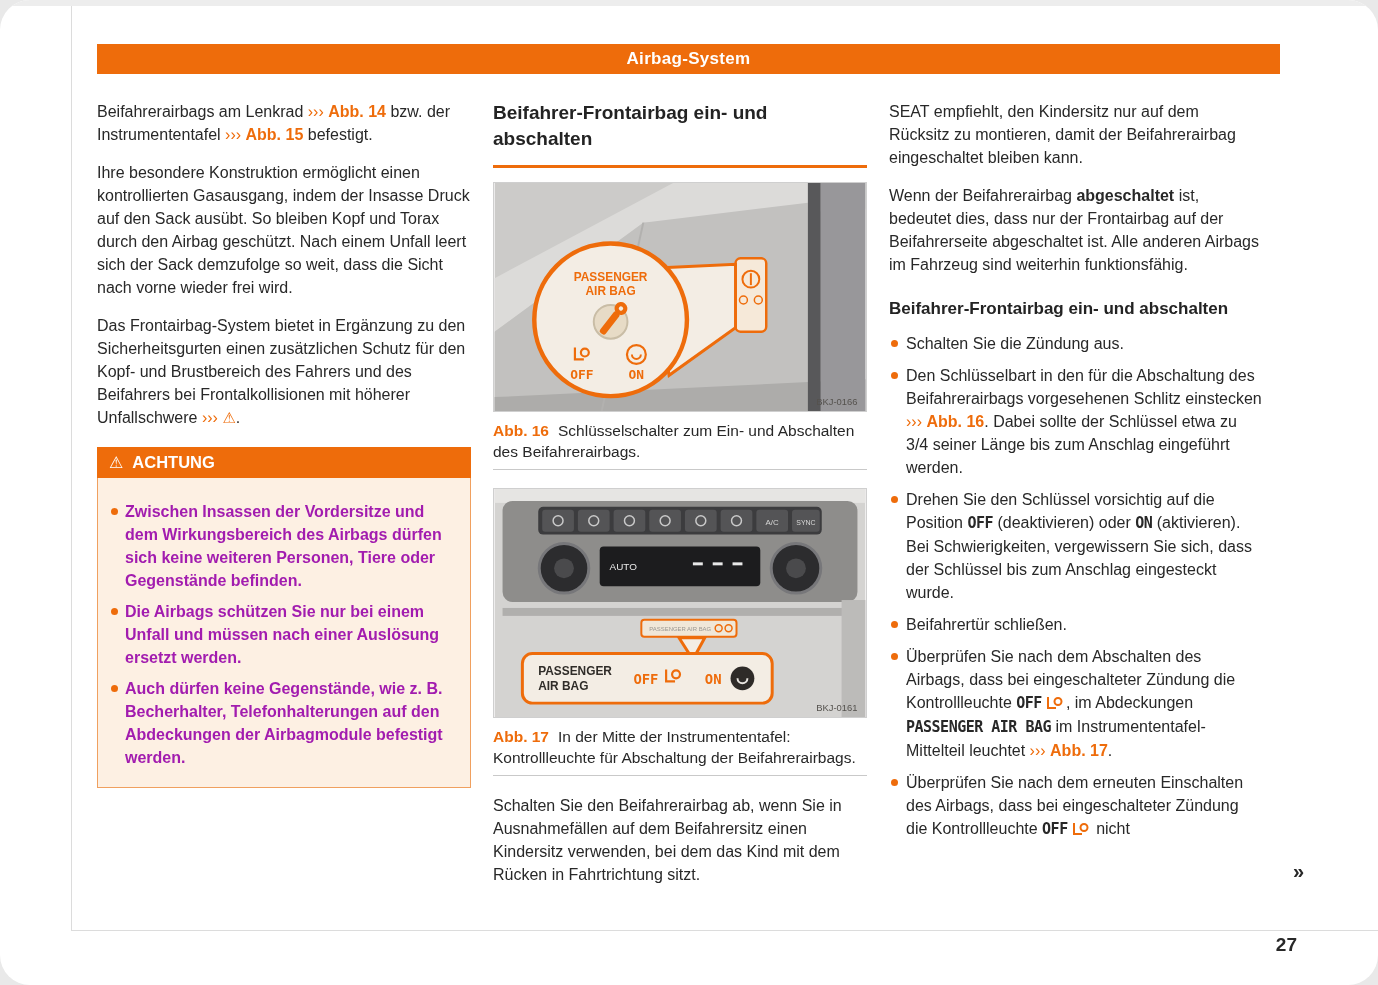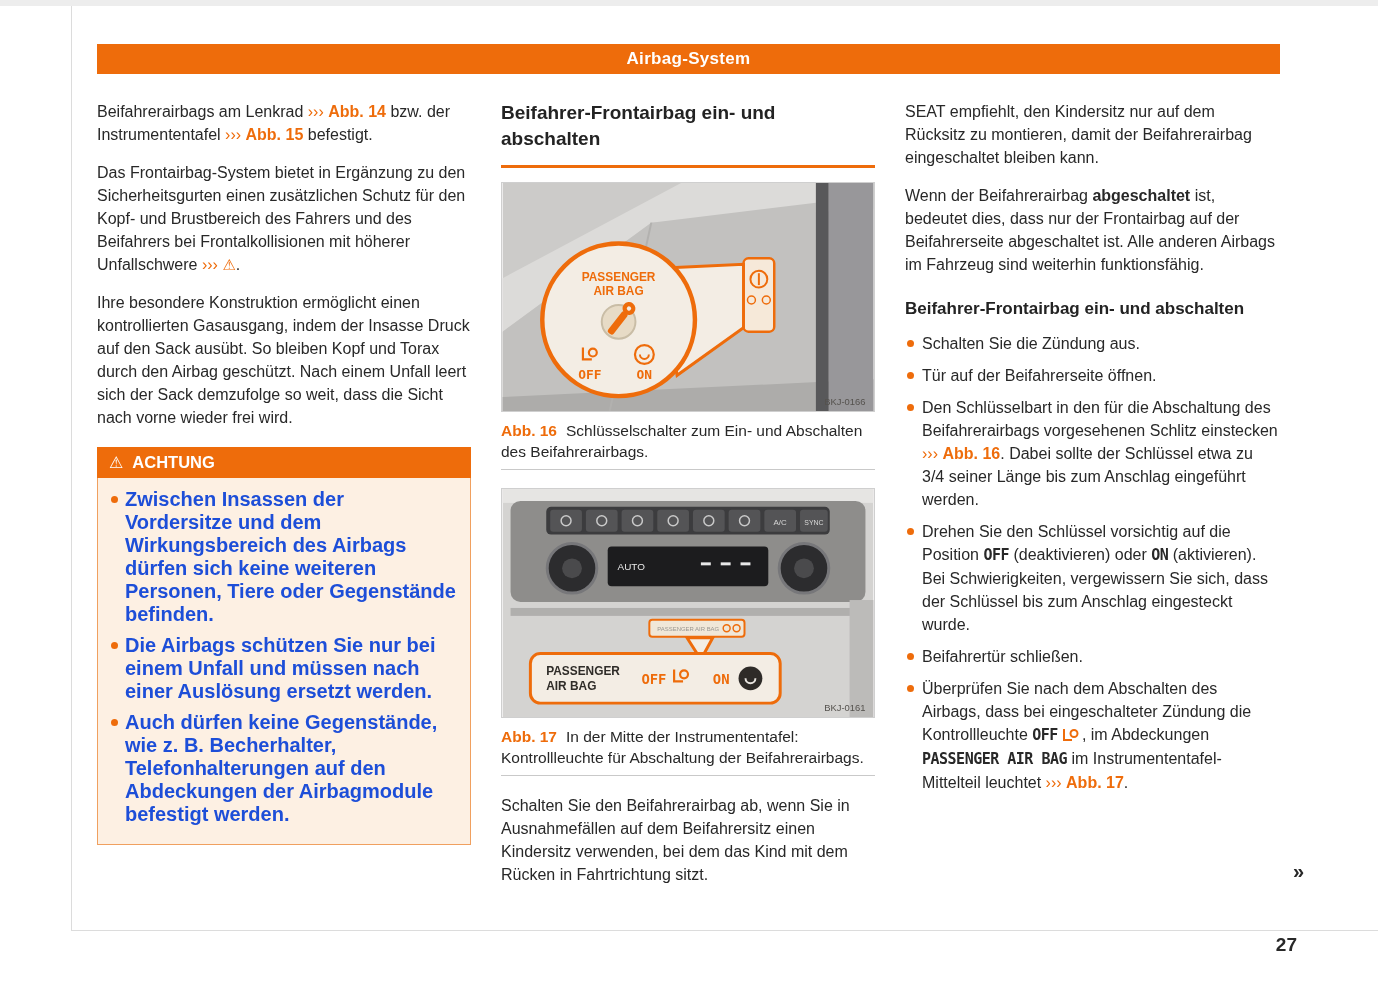--- a/index.html
+++ b/index.html
@@ -1,42 +1,42 @@
 <!DOCTYPE html>
 <html><head>
 <meta charset="utf-8">
 <style>
   *{box-sizing:border-box;margin:0;padding:0}
   html,body{background:#e9e9e9}
   .canvas{position:relative;width:1378px;height:985px;background:#fff;overflow:hidden;
-          font-family:"Liberation Sans",sans-serif;color:#282828;}
+          font-family:"Liberation Sans",sans-serif;color:#282828;border-radius:30px;}
   .edge-top{position:absolute;top:0;left:0;right:0;height:6px;background:#ededed}
   .edge-left{position:absolute;top:6px;left:71px;width:1px;height:924px;background:#dcdcdc}
   .edge-bottom{position:absolute;left:71px;right:0;top:930px;height:1px;background:#dcdcdc}
 
   .title-bar{position:absolute;left:97px;top:44px;width:1183px;height:30px;background:#ee6c0b;
              color:#fff;font-size:17px;font-weight:600;letter-spacing:.3px;
              display:flex;align-items:center;justify-content:center}
 
-  .cols{position:absolute;left:97px;top:100px;width:1183px;display:flex;gap:30px}
+  .cols{position:absolute;left:97px;top:100px;width:1183px;display:flex;gap:22px}
   .col{width:374px;font-size:16px;line-height:23px}
 
   .para{margin:0 0 15px 0}
   .accent{color:#ee6c0b}
   .ref{color:#ee6c0b;font-weight:700}
   .bold{font-weight:700}
   .warn-inline{color:#ee6c0b;font-size:15px}
 
   
   .warnbox{margin-top:18px}
   .warnbox-head{background:#ee6c0b;color:#fff;height:31px;display:flex;align-items:center;
                 gap:9px;padding:0 12px;font-weight:700;font-size:16.5px}
   .warnbox-head .tri{font-size:16px;font-weight:400}
-  .warnbox-body{background:#fdf0e3;border:1px solid #f0a05f;border-top:none;padding:10px 14px 10px 12px;
-                font-weight:700;font-size:20px;line-height:23px;color:#1d4ed8}
+  .warnbox-body{background:#fdf0e3;border:1px solid #f0a05f;border-top:none;padding:22px 14px 10px 12px;
+                font-weight:700;font-size:16px;line-height:23px;color:#a21caf}
   .witem{position:relative;padding-left:15px;margin-bottom:8px}
   .witem::before{content:"";position:absolute;left:1px;top:8px;width:7px;height:7px;border-radius:50%;background:#ee6c0b}
 
   
   .mid-heading{font-size:19px;line-height:26px;font-weight:700;color:#232323;
                padding-bottom:13px;border-bottom:3px solid #ee6c0b;margin-bottom:14px}
   .figure{margin:1px 0 18px 0}
   .figsvg{display:block;width:374px;height:230px;border:1px solid #cfcfcf}
   .caption{margin-top:8px;font-size:15.5px;line-height:21px;padding-bottom:7px;border-bottom:1px solid #c9c9c9}
   .figlabel{color:#ee6c0b;font-weight:700;margin-right:9px}
@@ -63,23 +63,23 @@
 
   <div class="title-bar">
     <span>Airbag-System</span>
   </div>
 
   <div class="cols">
 
     <div class="col">
       <p class="para"><span>Beifahrerairbags am Lenkrad </span><span class="accent">››› </span><span class="ref">Abb. 14</span><span> bzw. der Instrumententafel </span><span class="accent">››› </span><span class="ref">Abb. 15</span><span> befestigt.</span></p>
 
+      <p class="para"><span>Ihre besondere Konstruktion ermöglicht einen kontrollierten Gasausgang, indem der Insasse Druck auf den Sack ausübt. So bleiben Kopf und Torax durch den Airbag geschützt. Nach einem Unfall leert sich der Sack demzufolge so weit, dass die Sicht nach vorne wieder frei wird.</span></p>
+
       <p class="para"><span>Das Frontairbag-System bietet in Ergänzung zu den Sicherheitsgurten einen zusätzlichen Schutz für den Kopf- und Brustbereich des Fahrers und des Beifahrers bei Frontalkollisionen mit höherer Unfallschwere </span><span class="accent">››› </span><span class="warn-inline">⚠</span><span>.</span></p>
-
-      <p class="para"><span>Ihre besondere Konstruktion ermöglicht einen kontrollierten Gasausgang, indem der Insasse Druck auf den Sack ausübt. So bleiben Kopf und Torax durch den Airbag geschützt. Nach einem Unfall leert sich der Sack demzufolge so weit, dass die Sicht nach vorne wieder frei wird.</span></p>
 
       <div class="warnbox">
         <div class="warnbox-head">
           <span class="tri">⚠</span>
           <span>ACHTUNG</span>
         </div>
         <div class="warnbox-body">
           <div class="witem"><span>Zwischen Insassen der Vordersitze und dem Wirkungsbereich des Airbags dürfen sich keine weiteren Personen, Tiere oder Gegenstände befinden.</span></div>
           <div class="witem"><span>Die Airbags schützen Sie nur bei einem Unfall und müssen nach einer Auslösung ersetzt werden.</span></div>
           <div class="witem"><span>Auch dürfen keine Gegenstände, wie z. B. Becherhalter, Telefonhalterungen auf den Abdeckungen der Airbagmodule befestigt werden.</span></div>
@@ -198,33 +198,38 @@
     </div>
 
     <div class="col">
       <p class="para"><span>SEAT empfiehlt, den Kindersitz nur auf dem Rücksitz zu montieren, damit der Beifahrerairbag eingeschaltet bleiben kann.</span></p>
 
       <p class="para"><span>Wenn der Beifahrerairbag </span><span class="bold">abgeschaltet</span><span> ist, bedeutet dies, dass nur der Frontairbag auf der Beifahrerseite abgeschaltet ist. Alle anderen Airbags im Fahrzeug sind weiterhin funktionsfähig.</span></p>
 
       <h3 class="subhead">Beifahrer-Frontairbag ein- und abschalten</h3>
 
       <div class="li"><span>Schalten Sie die Zündung aus.</span></div>
-      <div class="li"><span>Tür auf der Beifahrerseite öffnen.</span></div>
 
       <div class="li"><span>Den Schlüsselbart in den für die Abschaltung des Beifahrerairbags vorgesehenen Schlitz einstecken </span><span class="accent">››› </span><span class="ref">Abb. 16</span><span>. Dabei sollte der Schlüssel etwa zu 3/4 seiner Länge bis zum Anschlag eingeführt werden.</span></div>
 
       <div class="li"><span>Drehen Sie den Schlüssel vorsichtig auf die Position </span><span class="lcd">OFF</span><span> (deaktivieren) oder </span><span class="lcd">ON</span><span> (aktivieren). Bei Schwierigkeiten, vergewissern Sie sich, dass der Schlüssel bis zum Anschlag eingesteckt wurde.</span></div>
 
       <div class="li"><span>Beifahrertür schließen.</span></div>
 
       <div class="li"><span>Überprüfen Sie nach dem Abschalten des Airbags, dass bei eingeschalteter Zündung die Kontrollleuchte </span><span class="lcd">OFF</span><svg class="abicon" viewBox="0 0 18 14">
             <g stroke="#ee6c0b" stroke-width="2" fill="none">
               <path d="M2,1 L2,12 L10,12"></path>
               <circle cx="12" cy="5.5" r="3.5"></circle>
             </g>
           </svg><span>, im Abdeckungen </span><span class="lcd">PASSENGER AIR BAG</span><span> im Instrumententafel-Mittelteil leuchtet </span><span class="accent">››› </span><span class="ref">Abb. 17</span><span>.</span></div>
 
+      <div class="li"><span>Überprüfen Sie nach dem erneuten Einschalten des Airbags, dass bei eingeschalteter Zündung die Kontrollleuchte </span><span class="lcd">OFF</span><svg class="abicon" viewBox="0 0 18 14">
+            <g stroke="#ee6c0b" stroke-width="2" fill="none">
+              <path d="M2,1 L2,12 L10,12"></path>
+              <circle cx="12" cy="5.5" r="3.5"></circle>
+            </g>
+          </svg><span> nicht</span></div>
     </div>
   </div>
 
   <div class="continuation">»</div>
   <div class="pageno">27</div>
 </div>
 
 </body></html>

